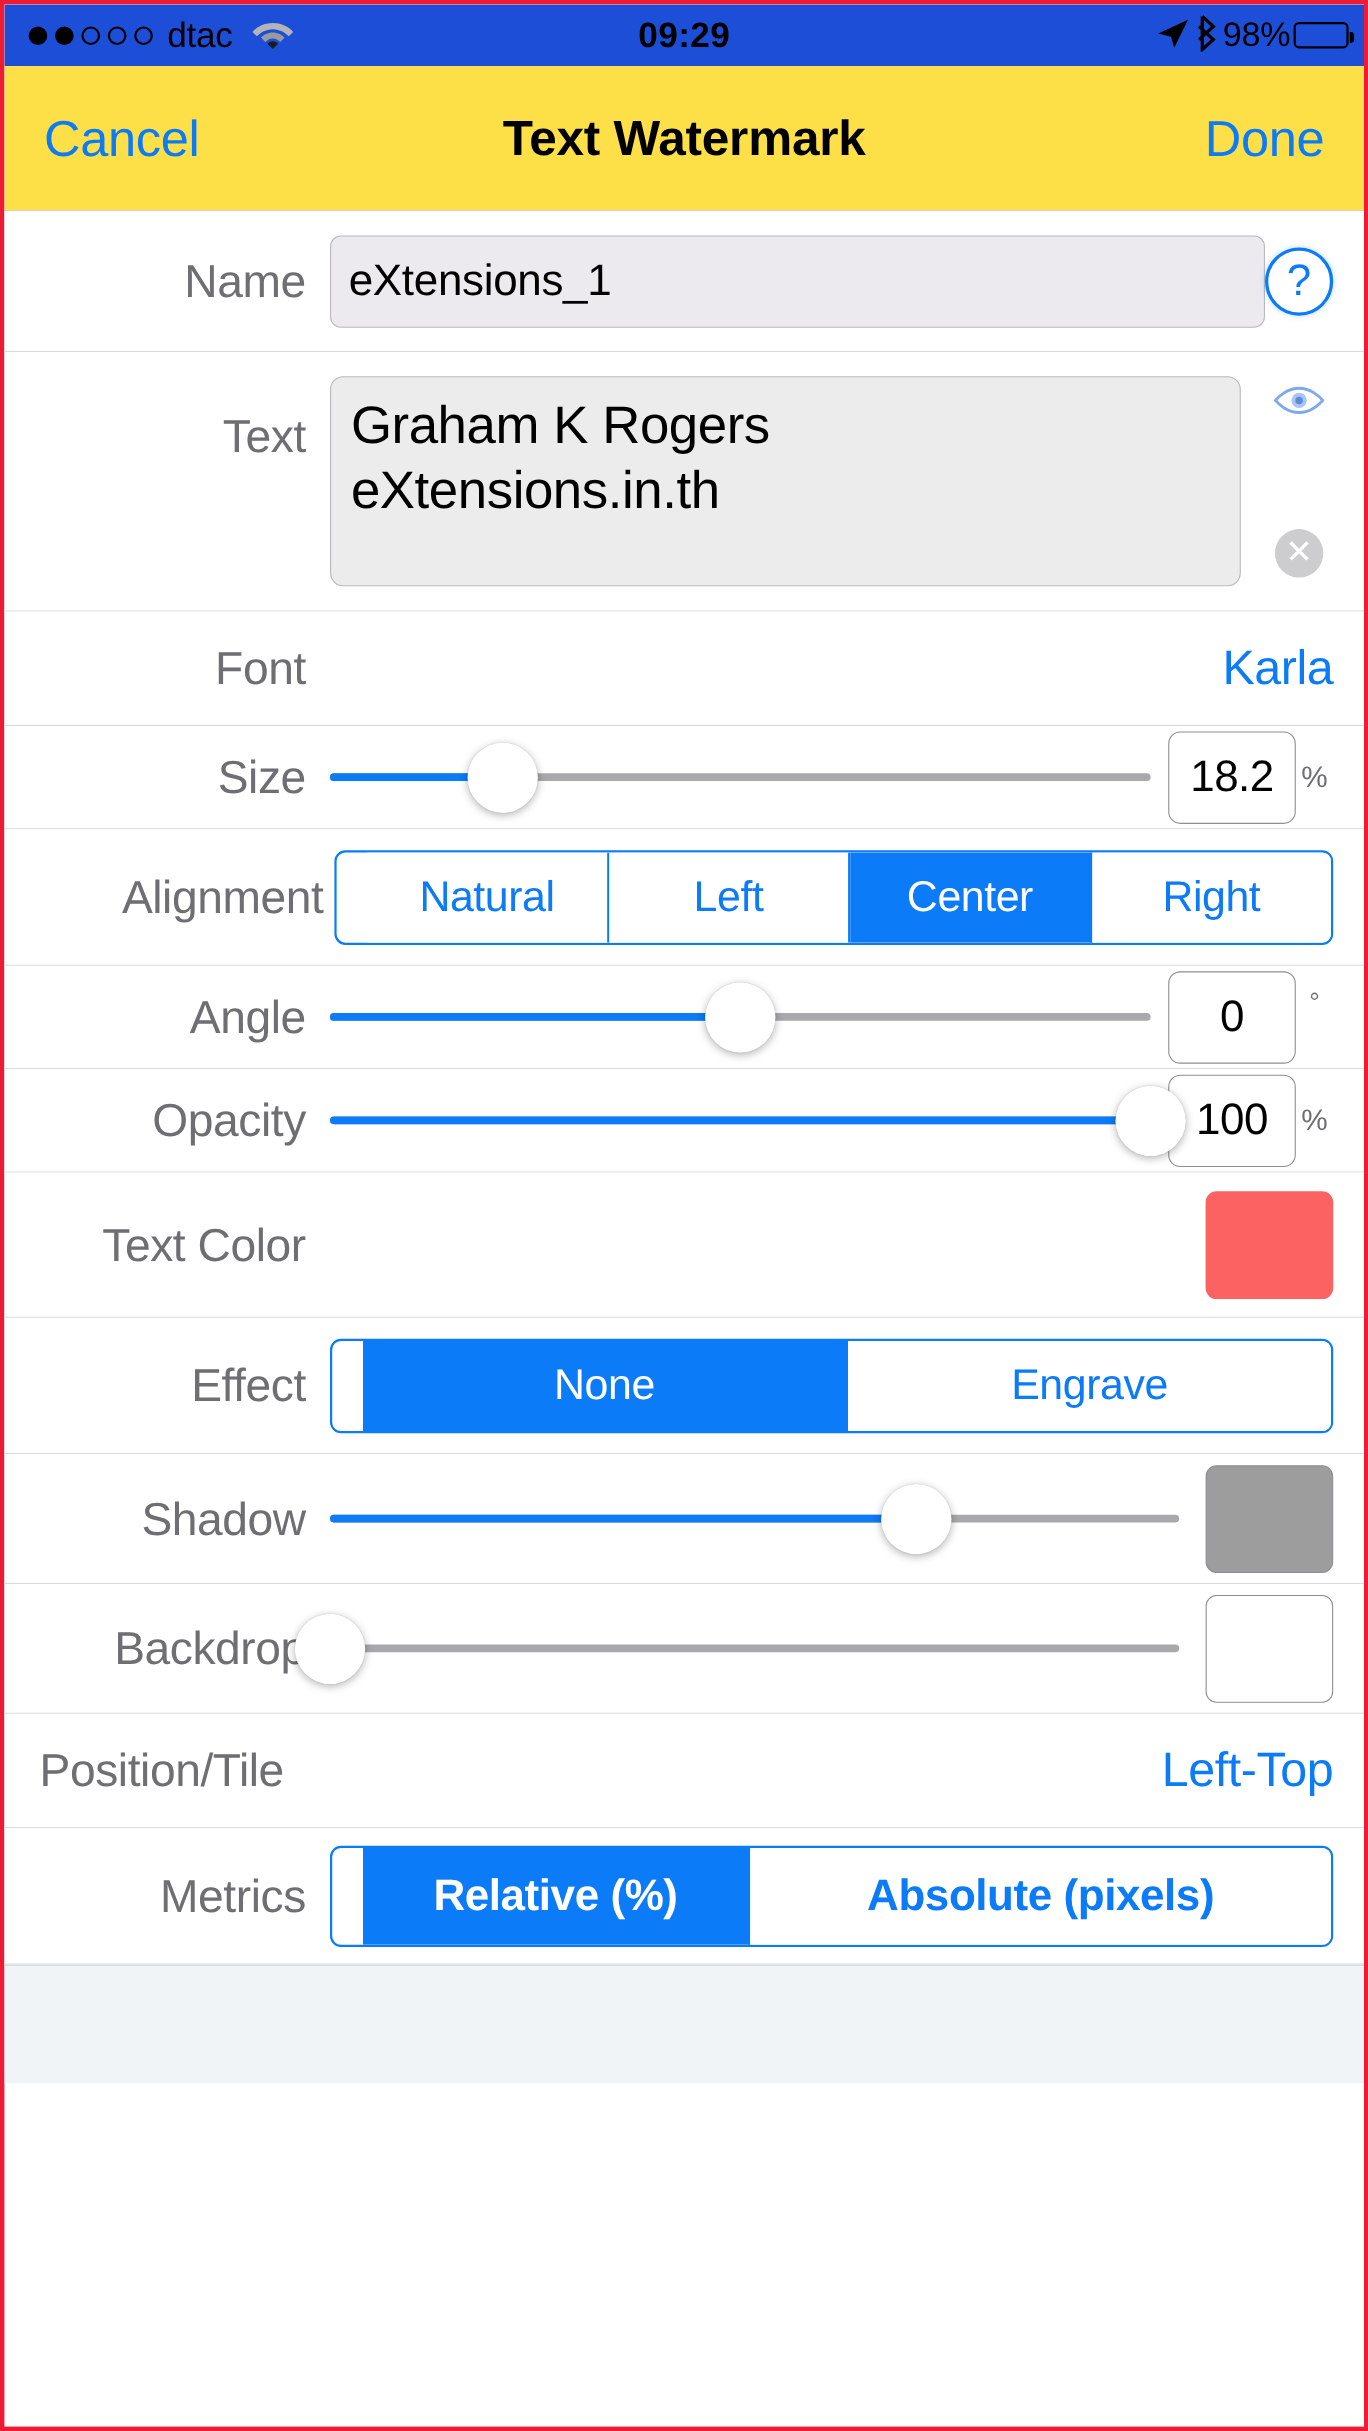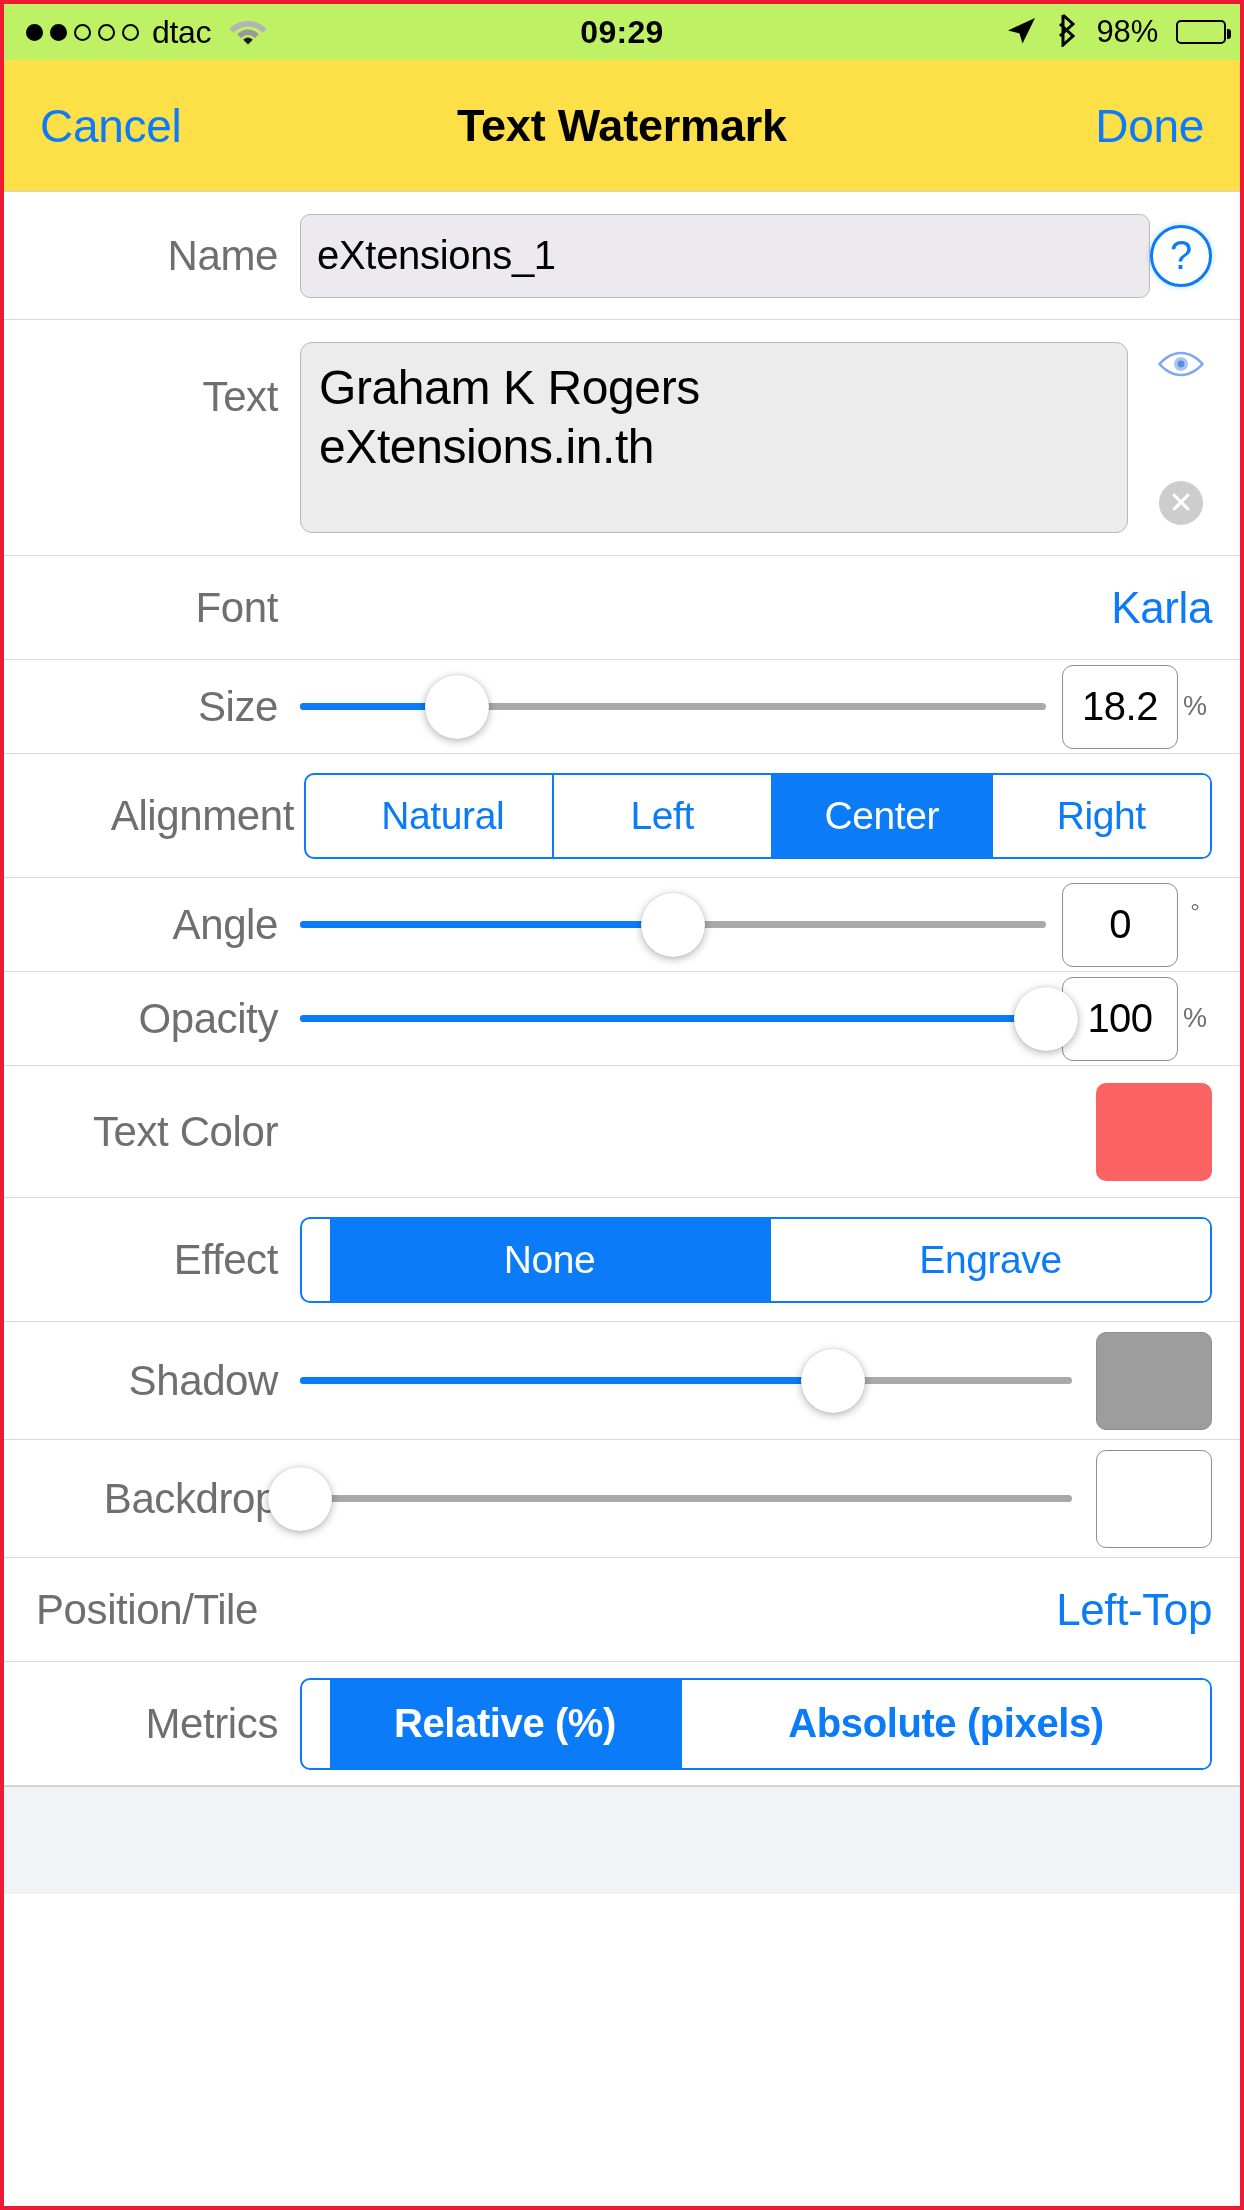--- a/index.html
+++ b/index.html
@@ -17,21 +17,21 @@
     background: #ffffff;
     border: 4px solid #ed1b34;
     overflow: hidden;
   }
 
   
   #status-bar {
     position: relative;
     height: 56px;
     width: 100%;
-    background: #bef264;
+    background: #1d4ed8;
   }
   .sb-left {
     position: absolute;
     left: 22px; top: 0;
     height: 56px;
     display: flex;
     align-items: center;
     gap: 9px;
   }
   .dots { display: flex; align-items: center; gap: 7px; }
@@ -53,21 +53,21 @@
     left: 0; right: 0; top: 0;
     height: 56px;
     display: flex; align-items: center; justify-content: center;
     font-size: 32px; font-weight: bold; color: #000;
     letter-spacing: 0.3px;
   }
   .sb-right {
     position: absolute;
     right: 14px; top: 0;
     height: 56px;
-    display: flex; align-items: center; gap: 18px;
+    display: flex; align-items: center; gap: 3px;
   }
   .batt-pct { font-size: 31px; color: #000; letter-spacing: -0.2px; }
   .battery {
     position: relative;
     width: 50px; height: 24px;
     border: 2.4px solid #000;
     border-radius: 5px;
     padding: 2px;
   }
   .battery::after {

